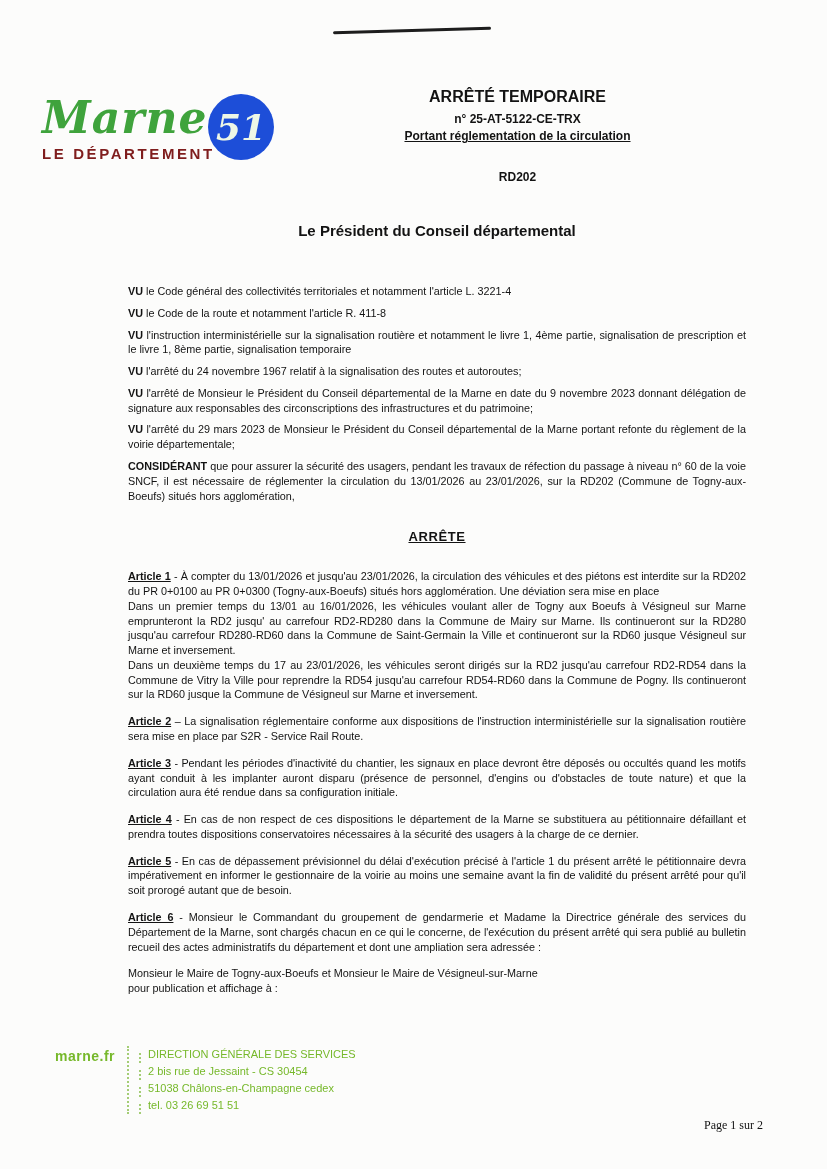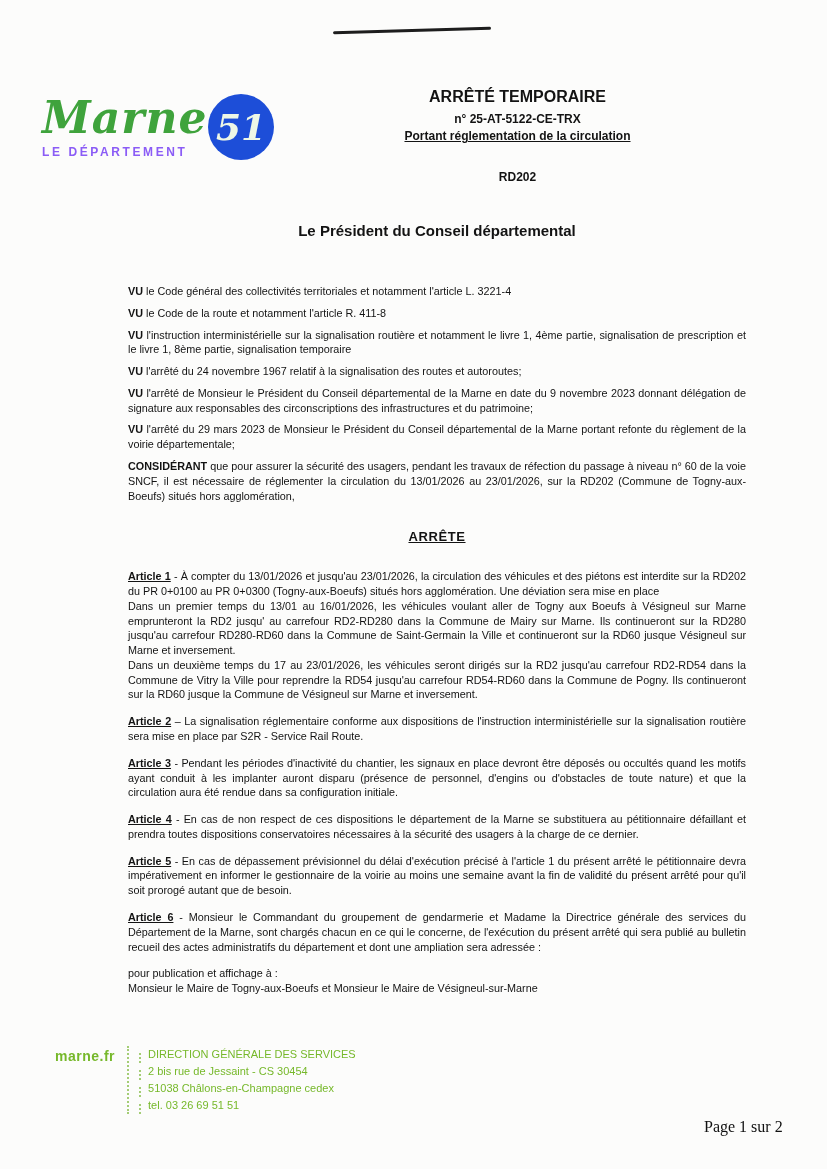--- a/index.html
+++ b/index.html
@@ -17,22 +17,22 @@
     width: 158px; height: 3px; background: #1d1d1d;
     transform: rotate(-1.6deg); border-radius: 2px;
   }
   
   .logo { position: absolute; left: 42px; top: 96px; width: 240px; height: 72px; }
   .logo-script {
     font-family: "DejaVu Serif", serif; font-style: italic; font-weight: bold;
     font-size: 44px; line-height: 1; color: #3fa33c; letter-spacing: 1px;
   }
   .logo-sub {
-    font-size: 12px; font-weight: bold; letter-spacing: 2.6px;
-    color: #8b5cf6; margin-top: 5px;
+    font-size: 15px; font-weight: bold; letter-spacing: 2.6px;
+    color: #7f1d1d; margin-top: 5px;
   }
   .logo-badge {
     position: absolute; left: 166px; top: -2px;
     width: 66px; height: 66px; border-radius: 50%;
     background: #1d4ed8; display: flex; align-items: center; justify-content: center;
   }
   .logo-badge span {
     font-family: "DejaVu Serif", serif; font-style: italic; font-weight: bold;
     font-size: 36px; color: #edf7e6;
   }
@@ -77,21 +77,21 @@
     width: 0; border-left: 2px dotted #a4cd75; height: 68px; margin-right: 10px;
   }
   .footer-line { font-size: 11px; line-height: 17px; display: flex; align-items: flex-end; }
   .dot-prefix {
     display: inline-block; width: 0; height: 10px;
     border-left: 2px dotted #a4cd75; margin-right: 7px;
   }
   .page-number {
     position: absolute; left: 704px; top: 1118px;
     font-family: "Liberation Serif", "DejaVu Serif", serif;
-    font-size: 16px; color: #111;
+    font-size: 12px; color: #111;
   }
 </style>
 </head>
 <body>
 
 <div class="page">
 
   <div class="scan-artifact"></div>
 
   <div class="logo">
@@ -164,22 +164,22 @@
 
     <div class="article">
       <p><strong class="art-label">Article 5</strong><span> -  </span><span>En cas de dépassement prévisionnel du délai d'exécution précisé à l'article 1 du présent arrêté le pétitionnaire devra impérativement en informer le gestionnaire de la voirie au moins une semaine avant la fin de validité du présent arrêté pour qu'il soit prorogé autant que de besoin.</span></p>
     </div>
 
     <div class="article">
       <p><strong class="art-label">Article 6</strong><span> -  </span><span>Monsieur le Commandant du groupement de gendarmerie et Madame la Directrice générale des services du Département de la Marne, sont chargés chacun en ce qui le concerne, de l'exécution du présent arrêté qui sera publié au bulletin recueil des actes administratifs du département et dont une ampliation sera adressée :</span></p>
     </div>
 
     <div class="publication">
+      <p>Monsieur le Maire de Togny-aux-Boeufs et Monsieur le Maire de Vésigneul-sur-Marne</p>
       <p>pour publication et affichage à :</p>
-      <p>Monsieur le Maire de Togny-aux-Boeufs et Monsieur le Maire de Vésigneul-sur-Marne</p>
     </div>
 
   </div>
 
   <div class="footer">
     <div class="footer-brand">marne.fr</div>
     <div class="footer-divider"></div>
     <div class="footer-lines">
       <div class="footer-line">
           <span class="dot-prefix"></span>

